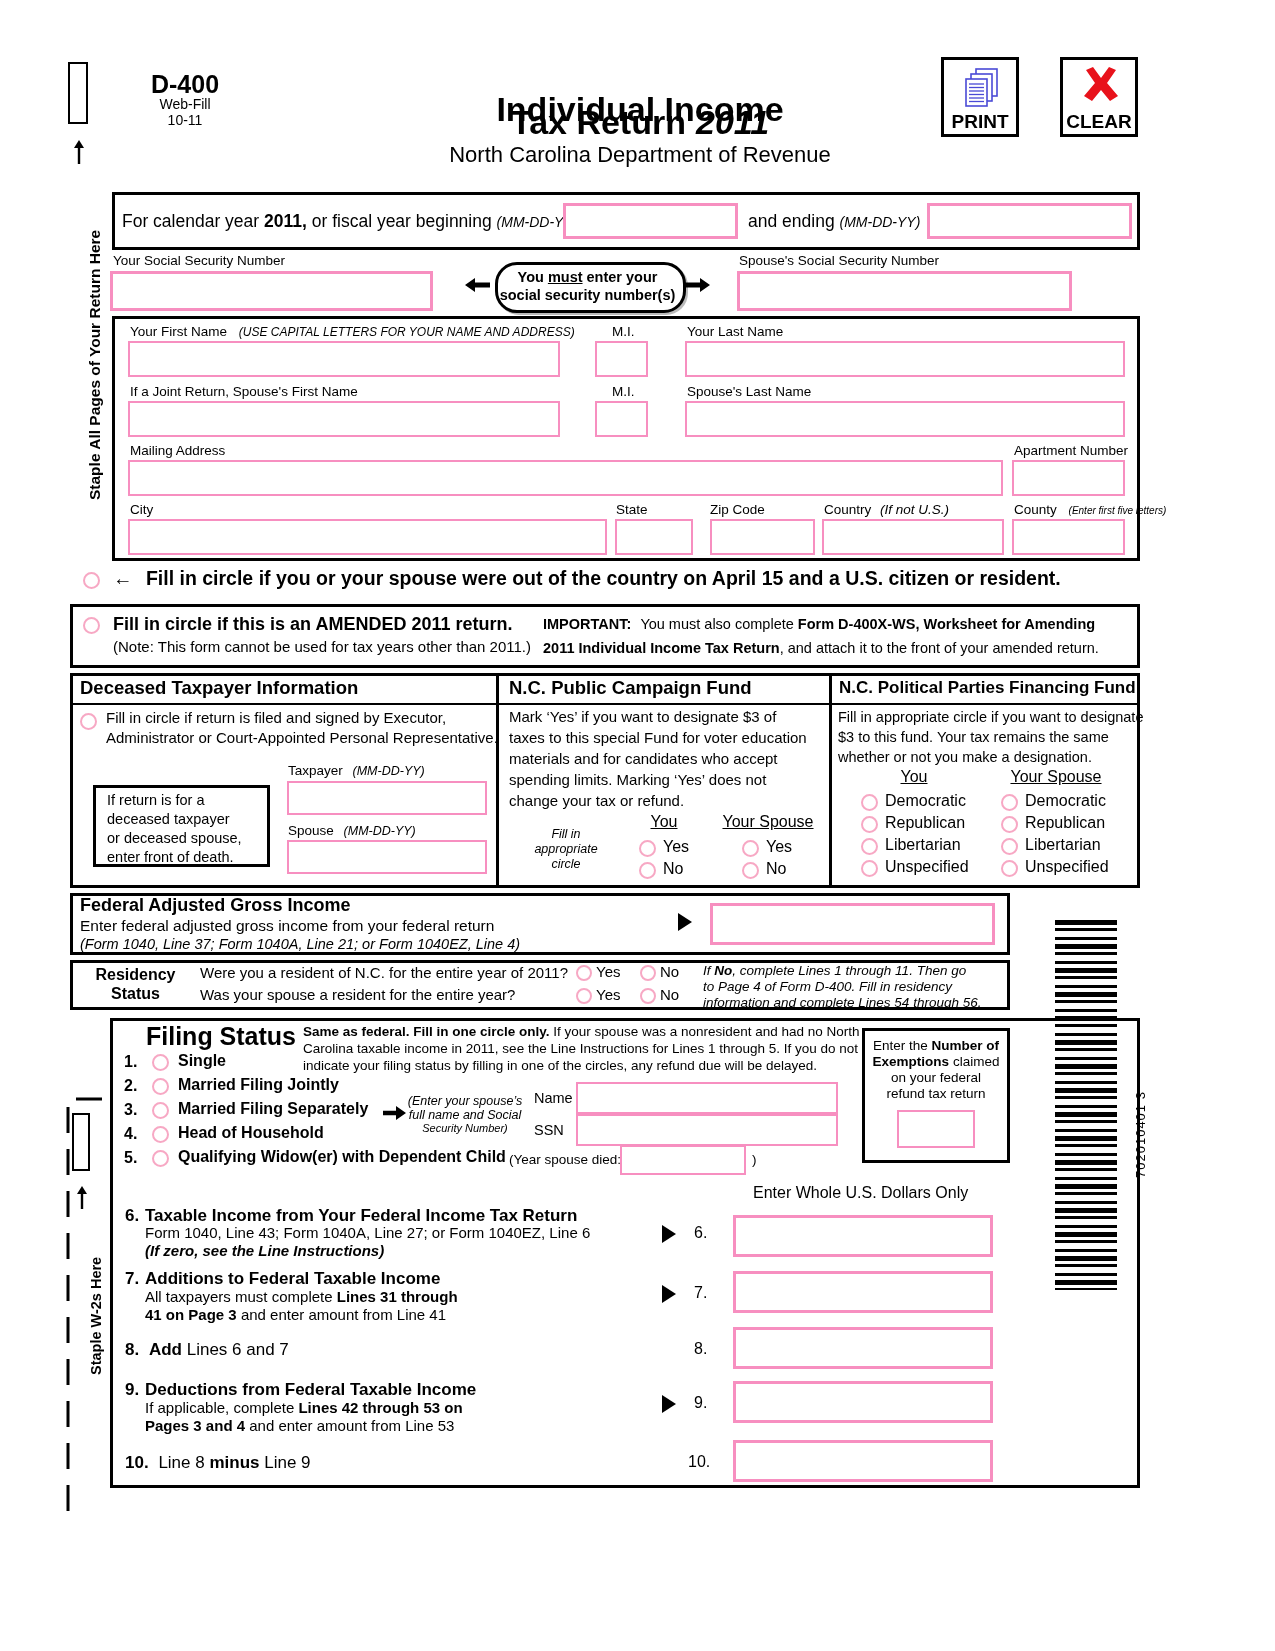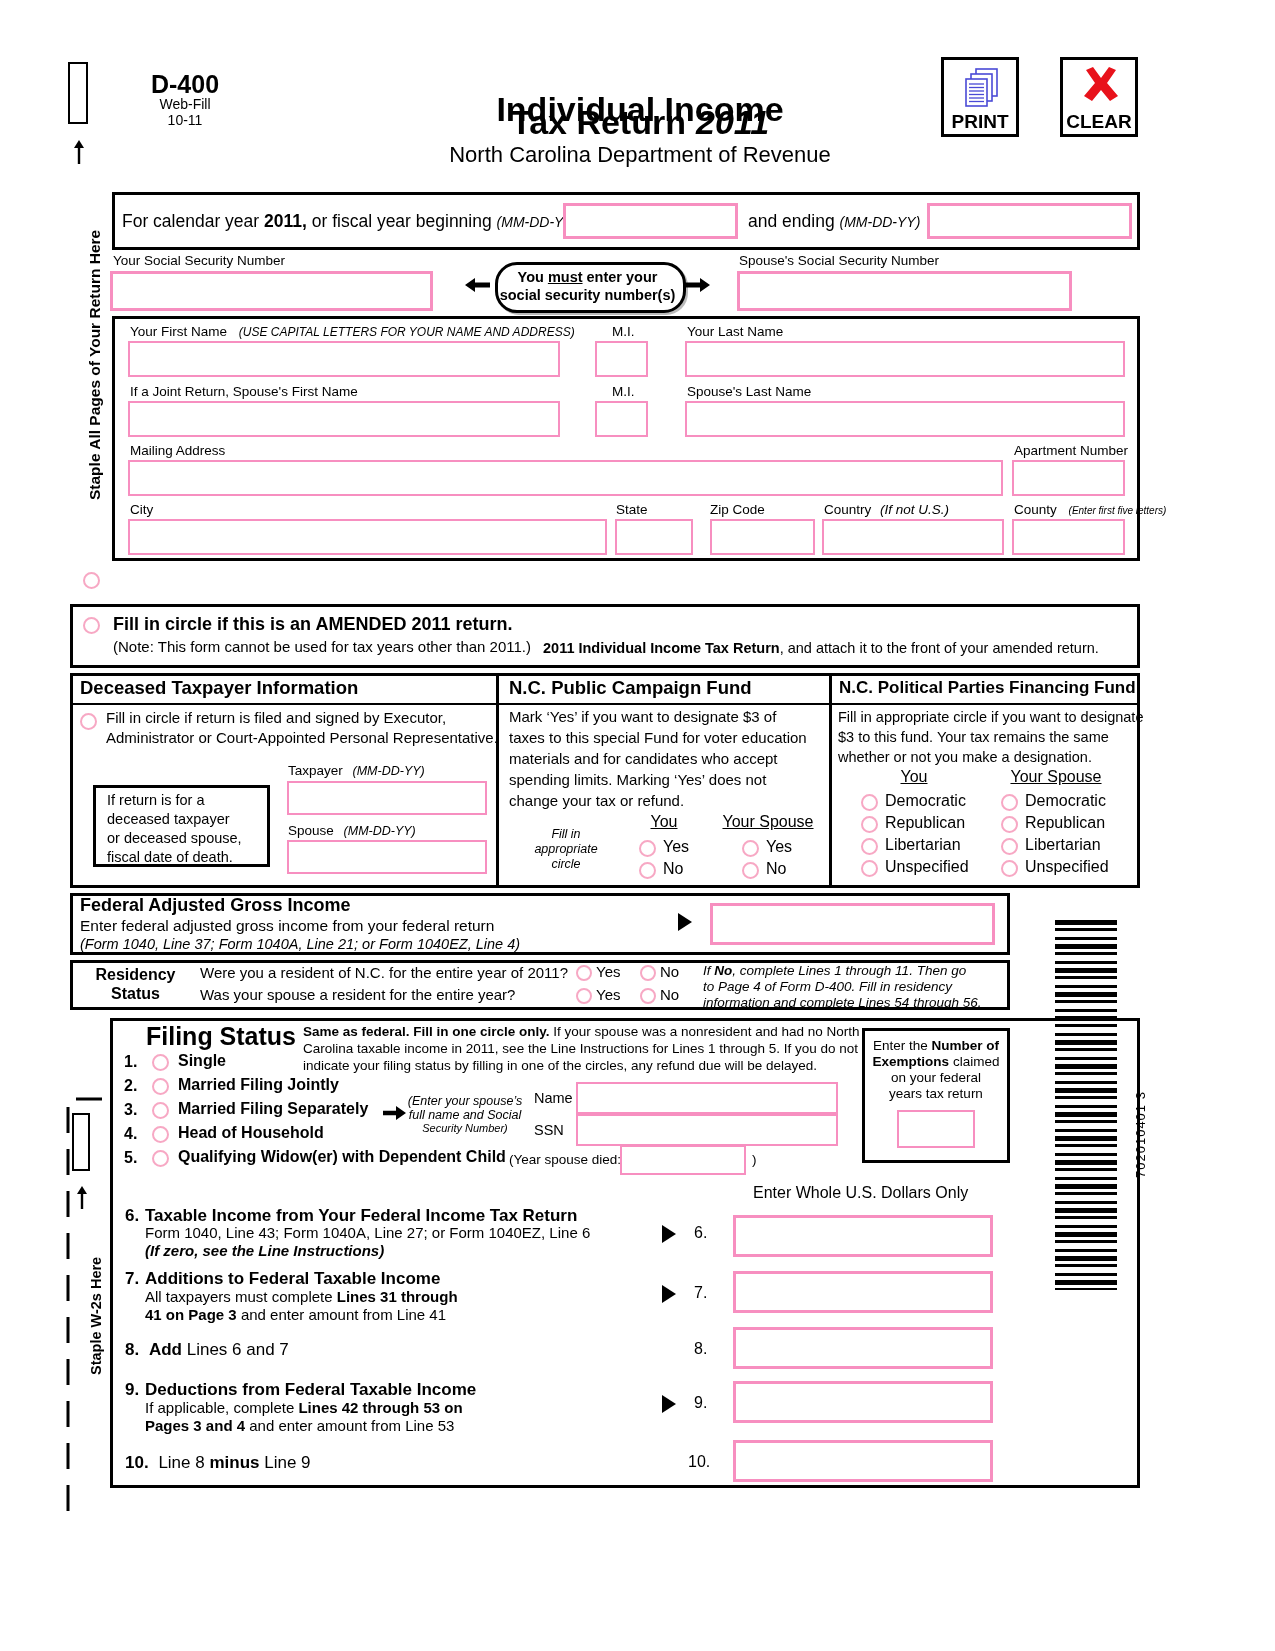--- a/index.html
+++ b/index.html
@@ -145,25 +145,33 @@
     <span>County</span>
     <span class="i" style="font-size:10px;margin-left:8px;">(Enter first five letters)</span>
   </div>
   <div class="fld" style="left:128px;top:519px;width:479px;height:36px;"></div>
   <div class="fld" style="left:615px;top:519px;width:78px;height:36px;"></div>
   <div class="fld" style="left:710px;top:519px;width:105px;height:36px;"></div>
   <div class="fld" style="left:822px;top:519px;width:182px;height:36px;"></div>
   <div class="fld" style="left:1012px;top:519px;width:113px;height:36px;"></div>
 
   <div class="circ" style="left:83px;top:572px;width:17px;height:17px;"></div>
+  <div class="abs" style="left:113px;top:567px;font-size:19.5px;font-weight:bold;white-space:nowrap;">
+    <span>←</span>
+    <span style="margin-left:8px;">Fill in circle if you or your spouse were out of the country on April 15 and a U.S. citizen or resident.</span>
+  </div>
 
   <div class="bx" style="left:70px;top:604px;width:1070px;height:64px;border-width:3px;"></div>
   <div class="circ" style="left:83px;top:617px;width:17px;height:17px;"></div>
   <div class="t b" style="left:113px;top:614px;font-size:18px;">Fill in circle if this is an AMENDED 2011 return.</div>
   <div class="t" style="left:113px;top:639px;font-size:15px;">(Note: This form cannot be used for tax years other than 2011.)</div>
+  <div class="abs" style="left:543px;top:616px;font-size:14.5px;white-space:nowrap;">
+    <span class="b">IMPORTANT:</span>
+    <span style="margin-left:5px;">You must also complete </span><span class="b">Form D-400X-WS, Worksheet for Amending</span>
+  </div>
   <div class="abs" style="left:543px;top:640px;font-size:14.5px;white-space:nowrap;">
     <span class="b">2011 Individual Income Tax Return</span><span>, and attach it to the front of your amended return.</span>
   </div>
 
   <div class="bx" style="left:70px;top:673px;width:1070px;height:215px;border-width:3px;"></div>
 
   <div class="sep" style="left:73px;top:703px;width:1064px;height:2px;"></div>
 
   <div class="sep" style="left:496px;top:676px;width:3px;height:209px;"></div>
   <div class="sep" style="left:829px;top:676px;width:3px;height:209px;"></div>
@@ -173,21 +181,21 @@
   <div class="t b" style="left:839px;top:678px;font-size:17px;">N.C. Political Parties Financing Fund</div>
 
   <div class="circ" style="left:80px;top:713px;width:17px;height:17px;"></div>
   <div class="t" style="left:106px;top:710px;font-size:15px;">Fill in circle if return is filed and signed by Executor,</div>
   <div class="t" style="left:106px;top:730px;font-size:15px;">Administrator or Court-Appointed Personal Representative.</div>
 
   <div class="bx" style="left:93px;top:785px;width:177px;height:82px;border-width:3px;"></div>
   <div class="t" style="left:107px;top:792px;font-size:14.5px;">If  return  is  for  a</div>
   <div class="t" style="left:107px;top:811px;font-size:14.5px;">deceased  taxpayer</div>
   <div class="t" style="left:107px;top:830px;font-size:14.5px;">or deceased spouse,</div>
-  <div class="t" style="left:107px;top:849px;font-size:14.5px;">fiscal date of death.</div>
+  <div class="t" style="left:107px;top:849px;font-size:14.5px;">enter front of death.</div>
 
   <div class="abs" style="left:288px;top:763px;font-size:13.5px;white-space:nowrap;">
     <span>Taxpayer</span>
     <span class="i" style="margin-left:6px;font-size:12.5px;">(MM-DD-YY)</span>
   </div>
   <div class="fld" style="left:287px;top:781px;width:200px;height:34px;"></div>
   <div class="abs" style="left:288px;top:823px;font-size:13.5px;white-space:nowrap;">
     <span>Spouse</span>
     <span class="i" style="margin-left:6px;font-size:12.5px;">(MM-DD-YY)</span>
   </div>
@@ -318,21 +326,21 @@
   <div class="t" style="left:752px;top:1152px;font-size:13.5px;">)</div>
 
   <div class="bx" style="left:862px;top:1028px;width:148px;height:135px;border-width:3px;"></div>
   <div class="abs ctr" style="left:866px;top:1038px;width:140px;font-size:13.5px;">
     <span>Enter the </span><span class="b">Number of</span>
   </div>
   <div class="abs ctr" style="left:866px;top:1054px;width:140px;font-size:13.5px;">
     <span class="b">Exemptions</span><span> claimed</span>
   </div>
   <div class="t ctr" style="left:866px;top:1070px;width:140px;font-size:13.5px;">on your federal</div>
-  <div class="t ctr" style="left:866px;top:1086px;width:140px;font-size:13.5px;">years tax return</div>
+  <div class="t ctr" style="left:866px;top:1086px;width:140px;font-size:13.5px;">refund tax return</div>
   <div class="fld" style="left:897px;top:1110px;width:78px;height:38px;"></div>
 
   <div class="abs" style="left:1055px;top:920px;width:62px;height:370px;background:repeating-linear-gradient(to bottom,#000 0 5px,#fff 5px 8px,#000 8px 11px,#fff 11px 17px,#000 17px 20px,#fff 20px 24px);"></div>
   <div class="vert" style="left:1133px;top:1178px;font-size:13px;font-weight:normal;letter-spacing:1px;">702010401 3</div>
 
   <div class="t" style="left:753px;top:1184px;font-size:16px;">Enter Whole U.S. Dollars Only</div>
 
   <div class="t b" style="left:125px;top:1206px;font-size:17px;">6.</div>
   <div class="t b" style="left:145px;top:1206px;font-size:17px;">Taxable Income from Your Federal Income Tax Return</div>
   <div class="t" style="left:145px;top:1225px;font-size:15px;">Form 1040, Line 43; Form 1040A, Line 27; or Form 1040EZ, Line 6</div>

